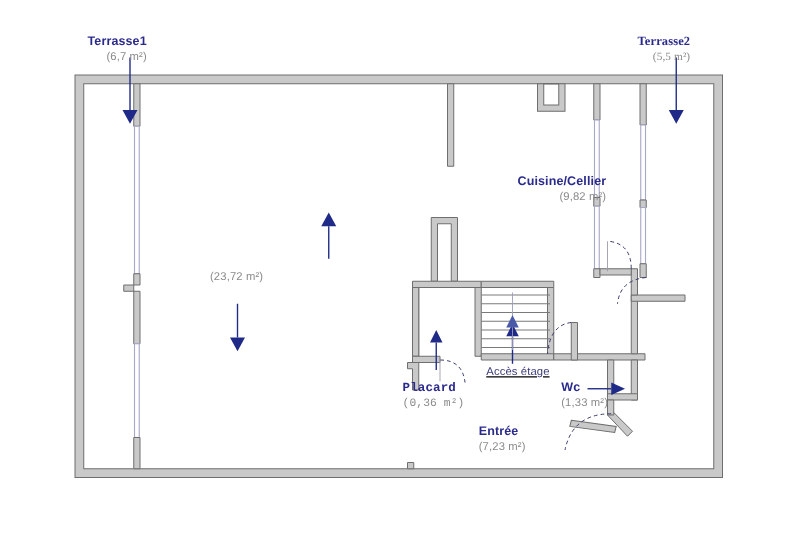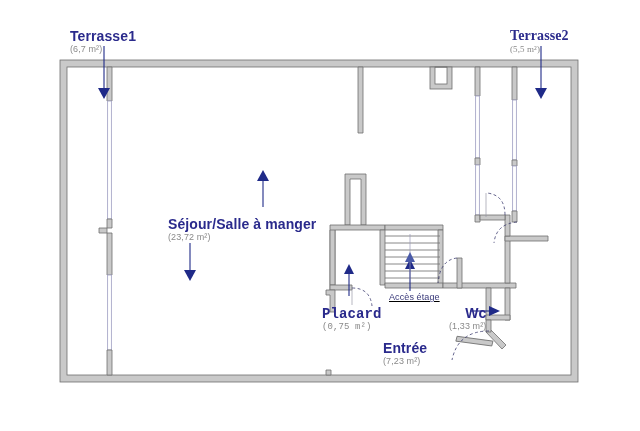--- a/index.html
+++ b/index.html
@@ -22,32 +22,32 @@
     width: 640px;
     height: 431px;
   }
   .lbl {
     position: absolute;
     white-space: nowrap;
     line-height: 1.15;
   }
   .lbl .name {
     display: block;
-    font-size: 14px;
+    font-size: 10px;
     font-weight: bold;
     color: #2a2a8c;
     letter-spacing: 0.1px;
-    text-align: right;
   }
   .lbl .area {
     display: block;
     font-size: 9px;
     font-weight: normal;
     color: #8a8a8a;
     letter-spacing: 0.1px;
+    text-align: right;
   }
   .lbl.left { text-align: left; }
 </style>
 </head>
 <body>
 
 <div id="page">
 
   <svg id="plan-svg" viewBox="0 0 640 431">
     <rect x="0" y="0" width="640" height="431" fill="#ffffff"></rect>
@@ -226,28 +226,31 @@
     <span class="name">Terrasse1</span>
     <span class="area">(6,7 m²)</span>
   </div>
 
   <div class="lbl left" style="left:510px; top:28px;font-family:Liberation Serif, serif;">
     <span class="name">Terrasse2</span>
     <span class="area">(5,5 m²)</span>
   </div>
 
   <div class="lbl left" style="left:168px; top:216px;">
-    <span class="name">Séjour/Salle à manger</span>
     <span class="area">(23,72 m²)</span>
   </div>
 
+  <div class="lbl left" style="left:414px; top:140px;">
+    <span class="name">Cuisine/Cellier</span>
+    <span class="area">(9,82 m²)</span>
+  </div>
 
   <div class="lbl left" style="left:322px; top:306px;font-family:Liberation Mono, monospace;">
     <span class="name">Placard</span>
-    <span class="area">(0,75 m²)</span>
+    <span class="area">(0,36 m²)</span>
   </div>
 
   <div class="lbl left" style="left:389px; top:292px;text-decoration:underline;">
     <span class="area" style="color:#3a3a7a;">Accès étage</span>
   </div>
 
   <div class="lbl left" style="left:449px; top:305px;">
     <span class="name">Wc</span>
     <span class="area">(1,33 m²)</span>
   </div>

